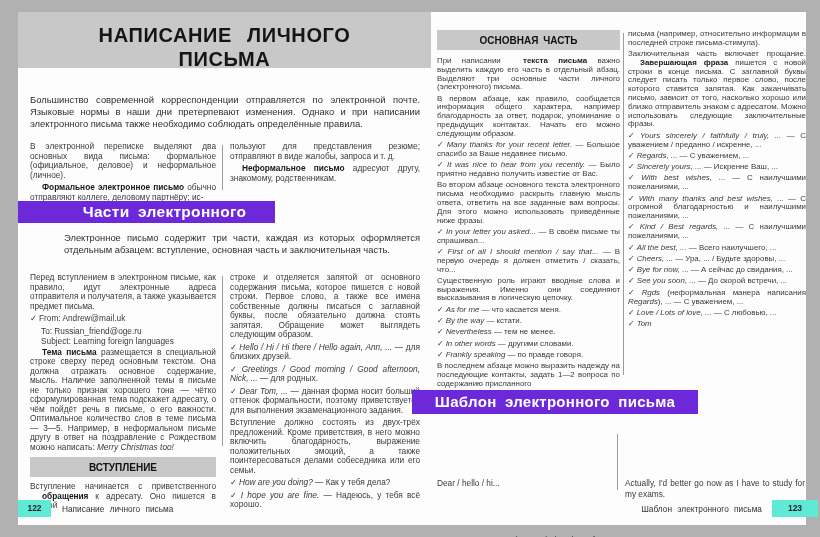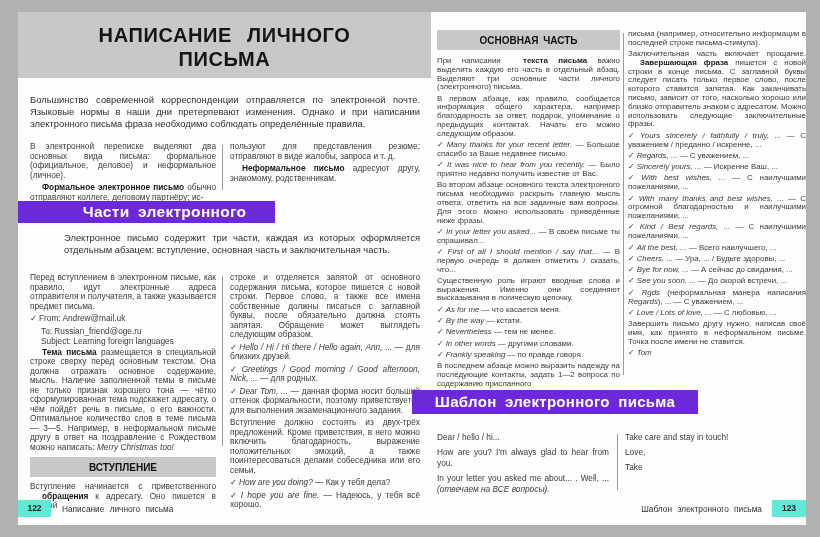--- a/index.html
+++ b/index.html
@@ -20,21 +20,21 @@
   .band-template { font-size:15px; line-height:24px; word-spacing:4px; }
 
   .intro { font-size:9.4px; line-height:12.1px; text-align:justify; color:#2e2e2e; }
 
   .col { color:#3a3a3a; }
   .col-l { font-size:8.3px; line-height:9.5px; }
   .col-r { font-size:7.9px; line-height:8.8px; }
   .col p { margin:0 0 3px; text-align:justify; }
   .col-r p { margin-bottom:2.5px; }
   .col p.sub { padding-left:11px; margin-bottom:1px; text-align:left; }
-  .tpl p { margin-bottom:4px; }
+  .tpl p { margin-bottom:4px;margin-top:46px; }
   .tick { margin-right:2px; }
   .seg-b { font-weight:bold; color:#191919;padding-left:12px; }
   .seg-i { font-style:italic; }
 
   .subhead { background:#c8c8c8; color:#111111; font-weight:bold; text-align:center;
              font-size:10px; line-height:11px; padding:5px 0 4px; margin:5px 0;
              word-spacing:2px; }
   .col .subhead:first-child { margin-top:0; margin-bottom:7px; }
 
   .vline { width:1px; background:#9c9c9c; }
@@ -44,26 +44,26 @@
   .folio-label { font-size:8.3px; color:#333333; word-spacing:3px; }
   .tpl { font-size:8.3px; line-height:10.9px; }
 </style>
 </head>
 <body>
 
 <div class="stage">
 
   <div class="abs spread" style="left:18px; top:12px; width:788px; height:513px;"></div>
 
-  <div class="abs title-band" style="left:18px; top:12px; width:413px; height:66px;">
+  <div class="abs title-band" style="left:18px; top:12px; width:413px; height:56px;">
     <div>НАПИСАНИЕ ЛИЧНОГО</div>
     <div>ПИСЬМА</div>
   </div>
 
-  <div class="abs intro" style="left:30px; top:94px; width:390px;">Большинство современной корреспонденции отправляется по электронной почте. Языковые нормы в наши дни претерпевают изменения. Однако и при написании электронного письма фраза необходимо соблюдать определённые правила.</div>
+  <div class="abs intro" style="left:30px; top:94px; width:390px;">Большинство современной корреспонденции отправляется по электронной почте. Языковые нормы в наши дни претерпевают изменения. Однако и при написании электронного письма также необходимо соблюдать определённые правила.</div>
 
   <div class="abs col col-l" style="left:30px; top:142px; width:186px;">
       <p class="para"><span>В электронной переписке выделяют два основных вида письма: формальное (официальное, деловое) и неформальное (личное).</span></p>
       <p class="para"><span class="seg-b">Формальное электронное письмо</span><span> обычно отправляют коллеге, деловому партнёру; ис-</span></p>
     </div>
   <div class="abs vline" style="left:222px; top:145px; height:45px;"></div>
   <div class="abs col col-l" style="left:230px; top:142px; width:190px;">
       <p class="para"><span>пользуют для представления резюме; отправляют в виде жалобы, запроса и т. д.</span></p>
       <p class="para"><span class="seg-b">Неформальное письмо</span><span> адресуют другу, знакомому, родственникам.</span></p>
     </div>
@@ -121,34 +121,34 @@
       <p class="check"><span class="tick">✓</span><span class="seg-i">Sincerely yours, ...</span><span> — Искренне Ваш, ...</span></p>
       <p class="check"><span class="tick">✓</span><span class="seg-i">With best wishes, ...</span><span> — С наилучшими пожеланиями, ...</span></p>
       <p class="check"><span class="tick">✓</span><span class="seg-i">With many thanks and best wishes, ...</span><span> — С огромной благодарностью и наилучшими пожеланиями, ...</span></p>
       <p class="check"><span class="tick">✓</span><span class="seg-i">Kind / Best regards, ...</span><span> — С наилучшими пожеланиями, ...</span></p>
       <p class="check"><span class="tick">✓</span><span class="seg-i">All the best, ...</span><span> — Всего наилучшего, ...</span></p>
       <p class="check"><span class="tick">✓</span><span class="seg-i">Cheers, ...</span><span> — Ура, ... / Будьте здоровы, ...</span></p>
       <p class="check"><span class="tick">✓</span><span class="seg-i">Bye for now, ...</span><span> — А сейчас до свидания, ...</span></p>
       <p class="check"><span class="tick">✓</span><span class="seg-i">See you soon, ...</span><span> — До скорой встречи, ...</span></p>
       <p class="check"><span class="tick">✓</span><span class="seg-i">Rgds</span><span> (неформальная манера написания </span><span class="seg-i">Regards</span><span>), ... — С уважением, ...</span></p>
       <p class="check"><span class="tick">✓</span><span class="seg-i">Love / Lots of love, ...</span><span> — С любовью, ...</span></p>
-      <p class="para"><span>Завершить письмо другу нужно, написав своё имя, как принято в неформальном письме. Точка после имени не ставится.</span></p>
       <p class="check"><span class="tick">✓</span><span class="seg-i">Tom</span></p>
     </div>
 
   <div class="abs dark-band band-template" style="left:412px; top:390px; width:286px; height:24px;">Шаблон электронного письма</div>
 
   <div class="abs col tpl" style="left:437px; top:432px; width:172px;">
       <p class="para"><span>Dear / hello / hi...</span></p>
       <p class="para"><span>How are you? I'm always glad to hear from you.</span></p>
       <p class="para"><span>In your letter you asked me about... . Well, ... </span><span class="seg-i">(отвечаем на ВСЕ вопросы).</span></p>
     </div>
   <div class="abs vline" style="left:617px; top:434px; height:56px;"></div>
   <div class="abs col tpl" style="left:625px; top:432px; width:180px;">
+      <p class="para"><span>Actually, I'd better go now as I have to study for my exams.</span></p>
       <p class="para"><span>Take care and stay in touch!</span></p>
       <p class="para"><span>Love,</span></p>
       <p class="para"><span>Take</span></p>
     </div>
 
   <div class="abs folio-label" style="left:572px; top:504px; width:190px; text-align:right;">Шаблон электронного письма</div>
-  <div class="abs folio-box" style="left:772px; top:500px; width:34px; height:17px;">123</div>
+  <div class="abs folio-box" style="left:772px; top:500px; width:46px; height:17px;">123</div>
 
 </div>
 
 </body></html>

